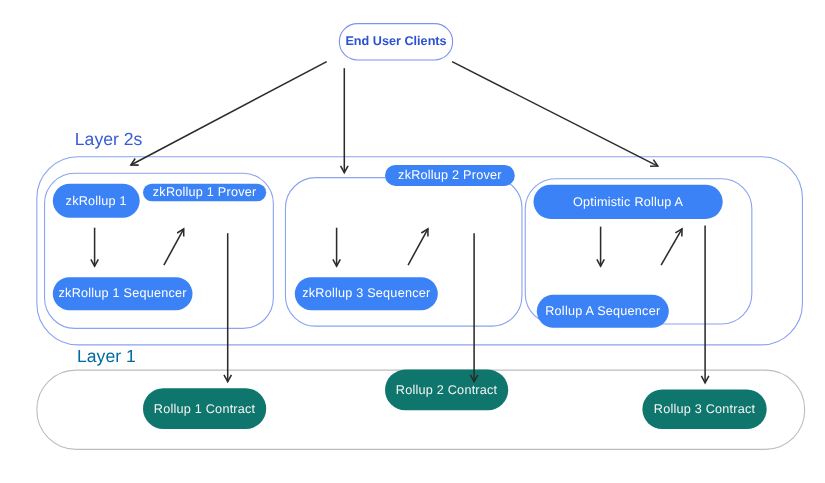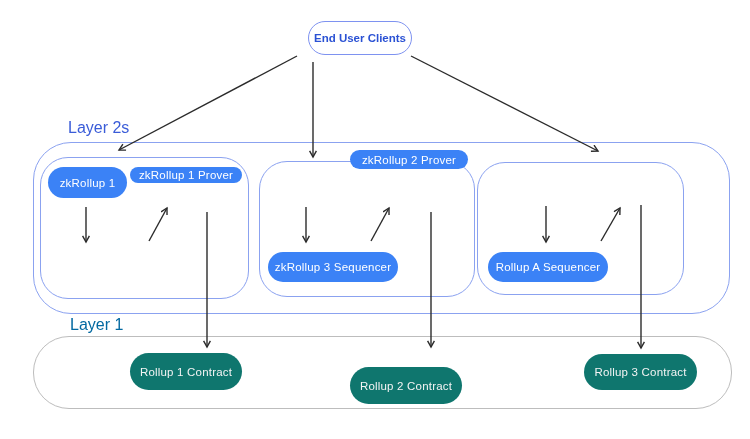--- a/index.html
+++ b/index.html
@@ -42,28 +42,30 @@
   <div class="group" style="left:259px;top:161px;width:214px;height:134px"></div>
   <div class="group" style="left:477px;top:162px;width:205px;height:131px"></div>
 
   <div class="lbl lbl-blue" style="left:68px;top:119px">Layer 2s</div>
   <div class="lbl lbl-gray" style="left:70px;top:316px">Layer 1</div>
 
   <div class="top-pill" style="left:308px;top:21px;width:102px;height:32px">End User Clients</div>
 
   <div class="node" style="left:48px;top:167px;width:79px;height:31px">zkRollup 1</div>
   <div class="node" style="left:130px;top:167px;width:112px;height:16px">zkRollup 1 Prover</div>
+  <div class="node" style="left:48px;top:252px;width:127px;height:30px">zkRollup 1 Sequencer</div>
 
   <div class="node" style="left:350px;top:150px;width:118px;height:19px">zkRollup 2 Prover</div>
   <div class="node" style="left:268px;top:252px;width:130px;height:30px">zkRollup 3 Sequencer</div>
 
-  <div class="node" style="left:488px;top:252px;width:120px;height:30px">Rollup A Sequencer</div>
+  <div class="node" style="left:485px;top:168px;width:172px;height:31px">Optimistic Rollup A</div>
+  <div class="node" style="left:488px;top:268px;width:120px;height:30px">Rollup A Sequencer</div>
 
   <div class="contract" style="left:130px;top:353px;width:112px;height:37px">Rollup 1 Contract</div>
-  <div class="contract" style="left:350px;top:367px;width:112px;height:37px">Rollup 2 Contract</div>
+  <div class="contract" style="left:350px;top:336px;width:112px;height:37px">Rollup 2 Contract</div>
   <div class="contract" style="left:584px;top:354px;width:113px;height:36px">Rollup 3 Contract</div>
 
   <svg class="arrows" viewBox="0 0 750 439">
     <defs>
       <marker id="ah" markerWidth="10" markerHeight="10" refX="7.2" refY="4" orient="auto" markerUnits="userSpaceOnUse">
         <path d="M1,0.6 L7.2,4 L1,7.4" fill="none" stroke="#2b2b2b" stroke-width="1.4"></path>
       </marker>
     </defs>
     <g stroke="#2b2b2b" stroke-width="1.4">
       <line x1="297" y1="56" x2="119" y2="150" marker-end="url(#ah)"></line>

